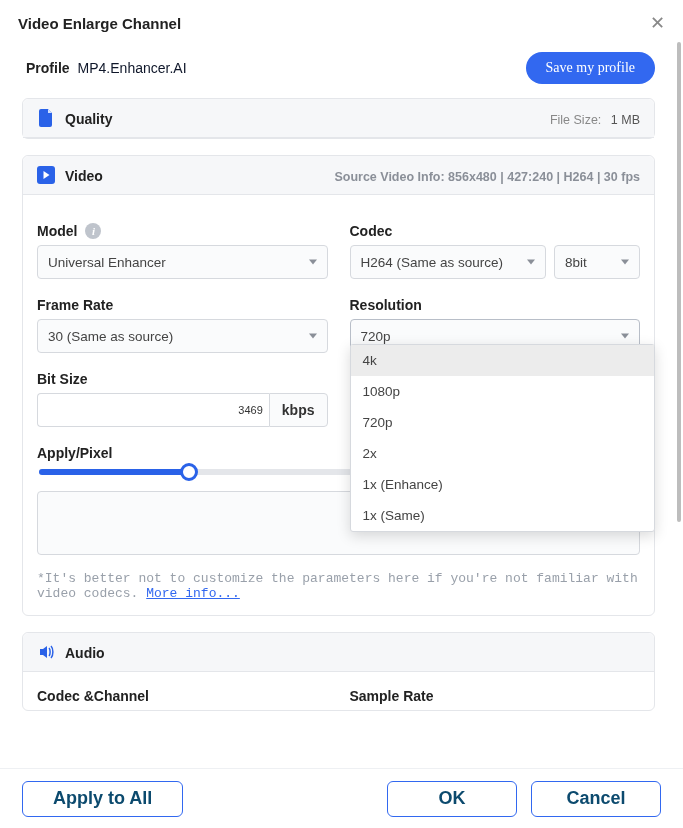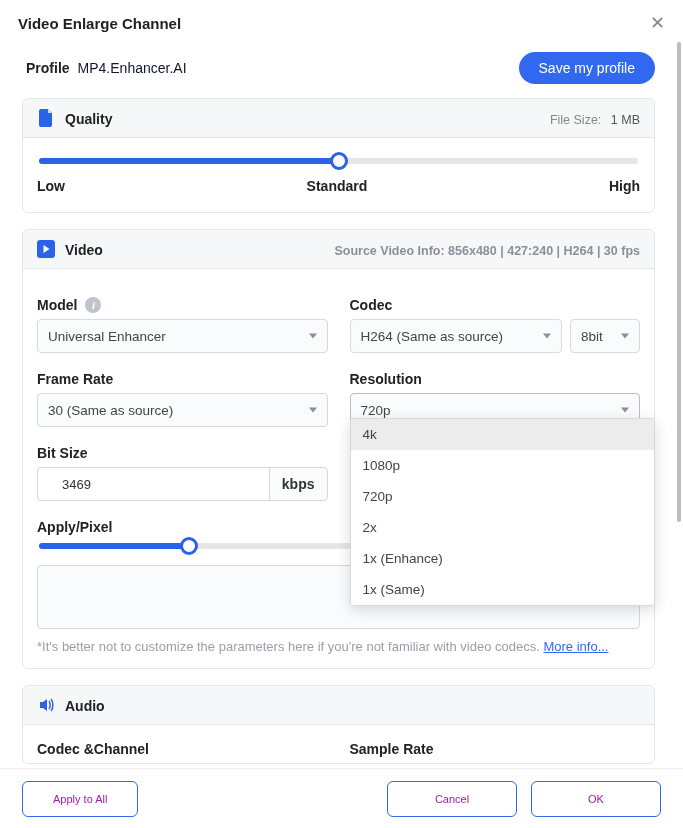--- a/index.html
+++ b/index.html
@@ -64,20 +64,21 @@
   .profile-name { color: #0f172a; }
   .save-btn {
     margin-left: auto;
     background: #3268f0;
     color: #fff;
     border: none;
     border-radius: 18px;
     padding: 8px 20px;
     font-size: 14px;
     cursor: pointer;
+    font-family: Liberation Serif, serif;
   }
   .section {
     margin: 0 22px 16px 22px;
     border: 1px solid #e4e6ea;
     border-radius: 6px;
     background: #fff;
   }
   .section-header {
     display: flex;
     align-items: flex-end;
@@ -178,32 +179,33 @@
     right: 10px;
     top: 50%;
     transform: translateY(-50%);
     width: 0; height:0;
     border-left: 4px solid transparent;
     border-right: 4px solid transparent;
     border-top: 5px solid #8a8f98;
   }
   .codec-row { display: flex; gap: 8px;}
   .codec-row .select:first-child { flex: 1;}
-  .codec-row .select:last-child { width: 70px;}
+  .codec-row .select:last-child { width: 86px;}
   .input-row { display:flex; align-items: stretch; margin-bottom:12px;}
   .text-input {
     flex:1;
     height: 34px;
     border: 1px solid #d6d9de;
     border-right: none;
     border-radius: 4px 0 0 4px;
     background: #fff;
-    padding: 0 24px;
-    font-size: 13px;
+    padding: 0 6px;
+    font-size: 11px;
     color: #333;
+    text-align: right;
   }
   .input-suffix {
     border: 1px solid #d6d9de;
     border-radius: 0 4px 4px 0;
     background: #fafbfc;
     display:flex;
     align-items:center;
     padding: 0 12px;
     font-weight: bold;
     color:#333;
@@ -215,21 +217,22 @@
   .textarea {
     width:100%;
     height: 64px;
     border: 1px solid #d6d9de;
     border-radius: 4px;
     background:#fafbfc;
   }
   .note {
     font-size: 13px;
     color: #99a0aa;
-    margin-top: 10px;
+    margin-top: 16px;
+    font-family: Liberation Mono, monospace;
   }
   .note a { color: #3268f0; text-decoration: underline;}
   .dropdown-options {
     position: absolute;
     left: 50%;
     right: -1px;
     top: 149px;
     background: #fff;
     border: 1px solid #d6d9de;
     box-shadow: 0 4px 14px rgba(0,0,0,.15);
@@ -251,25 +254,25 @@
     display:flex;
     align-items:center;
     padding: 0 22px;
     background:#fff;
     border-top: 1px solid #eef0f3;
   }
   .foot-btn {
     height: 36px;
     border: 1.5px solid #3268f0;
     background: #fff;
-    color: #a21caf;
+    color: #0c4a6e;
     border-radius: 6px;
     padding: 0 30px;
-    font-size: 11px;
-    font-weight: 400;
+    font-size: 18px;
+    font-weight: 700;
     cursor: pointer;
   }
   .foot-spacer { flex:1;}
   .foot-right { display:flex; gap: 14px;}
   .foot-right .foot-btn { min-width: 130px; padding: 0;}
   .audio-body { padding: 16px 14px 0 14px;}
 </style>
 </head>
 <body>
 
@@ -293,31 +296,20 @@
             <path fill="#2a62e8" d="M3 0h7l4 4v12a2 2 0 0 1-2 2H3a2 2 0 0 1-2-2V2a2 2 0 0 1 2-2z"></path>
             <path fill="#cfe0ff" d="M10 0v4h4z"></path>
           </svg>
       </span>
       <span class="section-title">Quality</span>
       <span class="section-right">
         <span>File Size:</span>
         <span class="val">1 MB</span>
       </span>
     </div>
-    <div class="quality-body">
-      <div class="slider-track">
-        <div class="slider-fill" style="width:50%"></div>
-        <div class="slider-handle" style="left:50%"></div>
-      </div>
-      <div class="slider-labels">
-        <span>Low</span>
-        <span>Standard</span>
-        <span>High</span>
-      </div>
-    </div>
   </div>
 
   <div class="section">
     <div class="section-header">
       <span class="section-icon">
         <svg width="18" height="18" viewBox="0 0 18 18">
             <rect width="18" height="18" rx="3" fill="#2a62e8"></rect>
             <path fill="#fff" d="M6.5 5l6 4-6 4z"></path>
           </svg>
       </span>
@@ -430,16 +422,16 @@
 
   <div class="scrollbar-track">
     <div class="scrollbar-thumb"></div>
   </div>
 </div>
 
 <div class="footer">
   <button class="foot-btn">Apply to All</button>
   <div class="foot-spacer"></div>
   <div class="foot-right">
+    <button class="foot-btn">OK</button>
     <button class="foot-btn">Cancel</button>
-    <button class="foot-btn">OK</button>
   </div>
 </div>
 
 </body></html>

